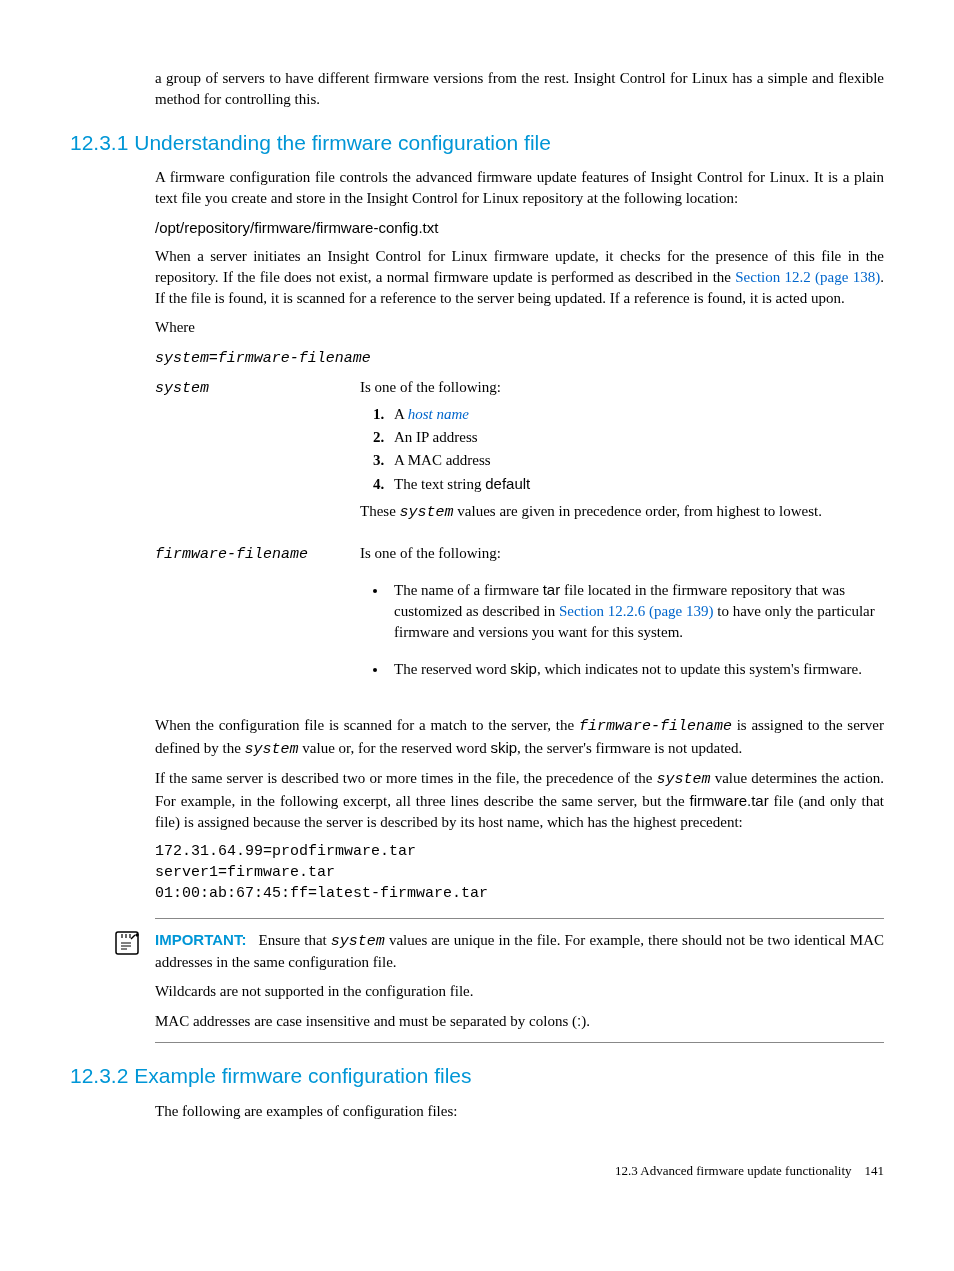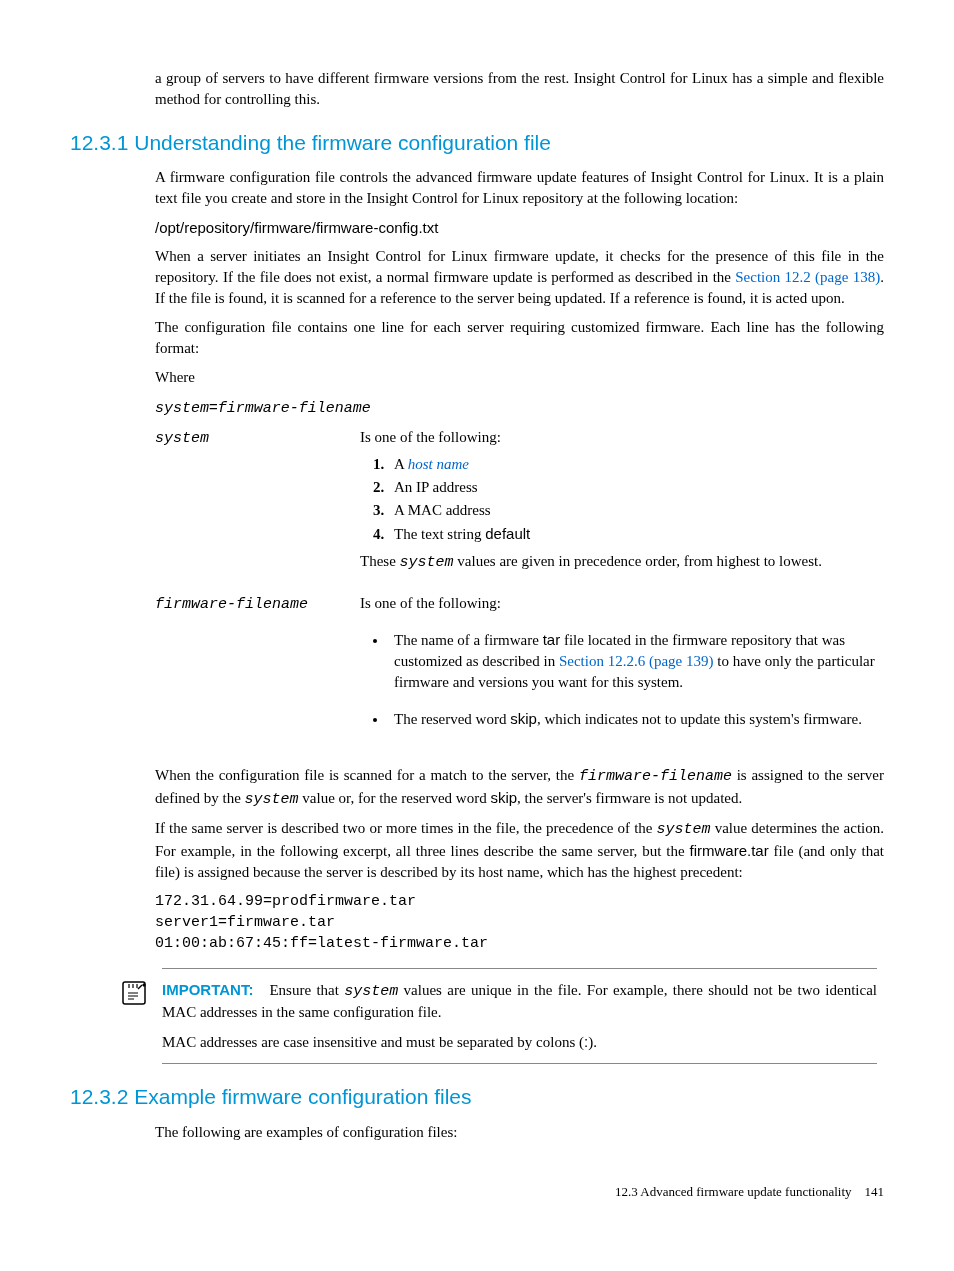--- a/index.html
+++ b/index.html
@@ -83,21 +83,21 @@
   pre.codeblock {
     font-family: 'Courier New', Courier, monospace;
     margin: 8px 0;
     white-space: pre;
     font-size: 15px;
   }
   .admonition {
     border-top: 1px solid #888;
     border-bottom: 1px solid #888;
     padding: 10px 0;
-    margin: 14px 7px;
+    margin: 14px 0;
     position: relative;
   }
   .admon-icon {
     position: absolute;
     left: -42px;
     top: 10px;
     width: 28px;
     height: 28px;
   }
   .admon-label {
@@ -120,21 +120,20 @@
 </div>
 
 <h2 class="section-heading">12.3.1 Understanding the firmware configuration file</h2>
 
 <div class="content-block">
   <p>A firmware configuration file controls the advanced firmware update features of Insight Control for Linux. It is a plain text file you create and store in the Insight Control for Linux repository at the following location:</p>
   <p class="mono">/opt/repository/firmware/firmware-config.txt</p>
   <p>
     <span>When a server initiates an Insight Control for Linux firmware update, it checks for the presence of this file in the repository. If the file does not exist, a normal firmware update is performed as described in the </span><span class="link">Section 12.2 (page 138)</span><span>. If the file is found, it is scanned for a reference to the server being updated. If a reference is found, it is acted upon.</span>
   </p>
-  <p>The configuration file contains one line for each server requiring customized firmware. Each line has the following format:</p>
   <p>Where</p>
   <p>
     <span class="italic-mono">system</span><span class="mono">=</span><span class="italic-mono">firmware-filename</span>
   </p>
 
   <div class="def-table">
     <div class="def-row">
       <div class="def-term"><span class="italic-mono">system</span></div>
       <div class="def-desc">
         <span>Is one of the following:</span>
@@ -183,20 +182,21 @@
         <rect x="3" y="3" width="22" height="22" rx="2" fill="none" stroke="#000" stroke-width="1.5"></rect>
         <path d="M9 5 L9 9 M13 5 L13 9 M17 5 L17 9" stroke="#000" stroke-width="1.2"></path>
         <path d="M18 10 L22 6" stroke="#000" stroke-width="1.5"></path>
         <path d="M22 6 L24 4 L26 6 L24 8 Z" fill="#000"></path>
         <path d="M8 14 L18 14 M8 17 L18 17 M8 20 L14 20" stroke="#000" stroke-width="1"></path>
       </svg>
     </span>
     <p style="margin-top:0;">
       <span class="admon-label">IMPORTANT:</span>&nbsp;&nbsp;&nbsp;<span>Ensure that </span><span class="italic-mono">system</span><span> values are unique in the file. For example, there should not be two identical MAC addresses in the same configuration file.</span>
     </p>
+    <p>Wildcards are not supported in the configuration file.</p>
     <p style="margin-bottom:0;">
       <span>MAC addresses are case insensitive and must be separated by colons (</span><span class="mono">:</span><span>).</span>
     </p>
   </div>
 </div>
 
 <h2 class="section-heading">12.3.2 Example firmware configuration files</h2>
 
 <div class="content-block">
   <p>The following are examples of configuration files:</p>

